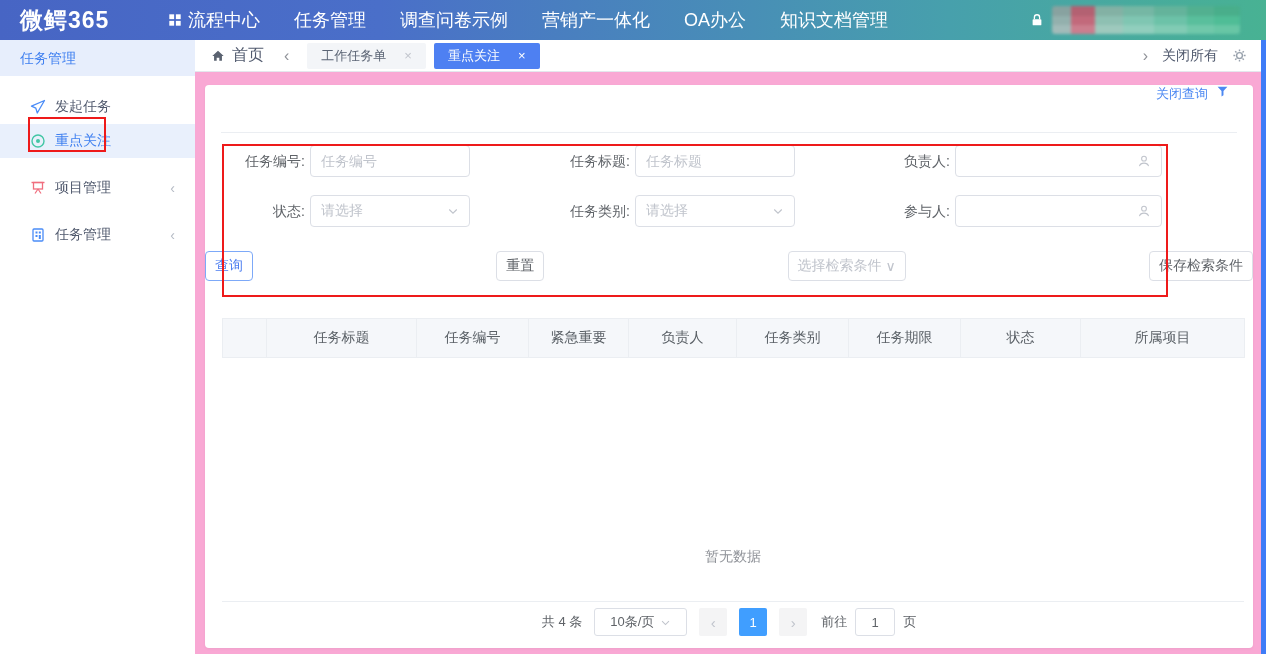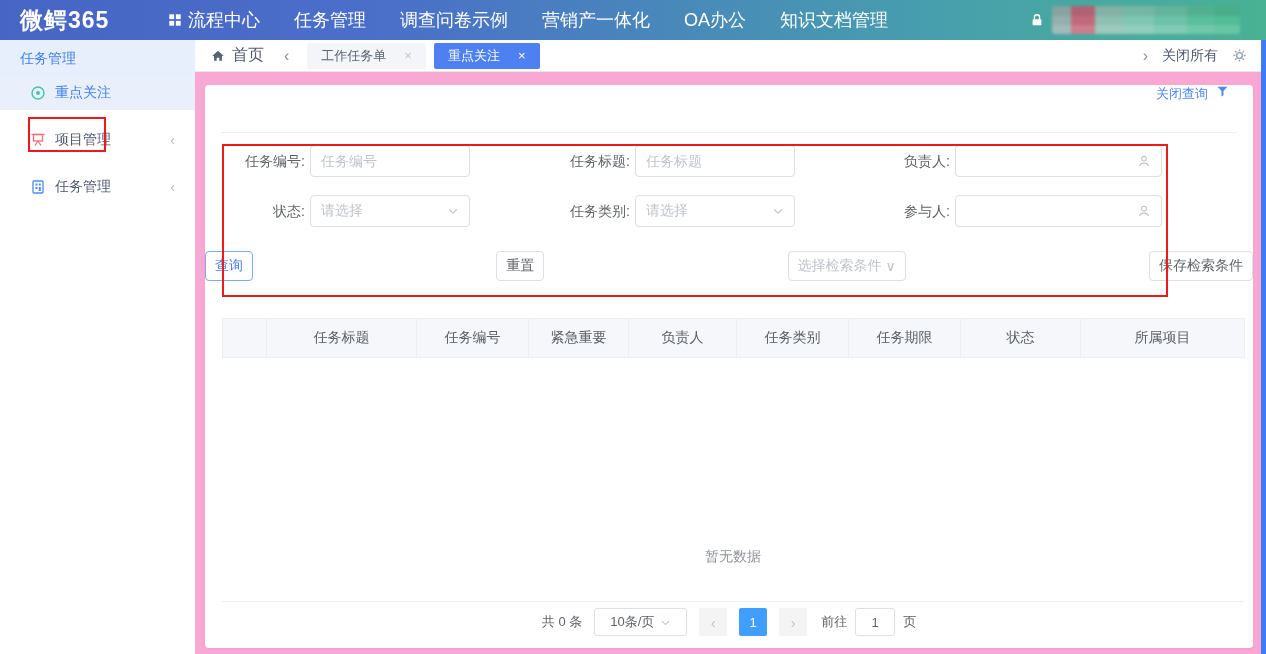--- a/index.html
+++ b/index.html
@@ -137,20 +137,28 @@
             <path d="M5 7 V5 a3 3 0 0 1 6 0 V7" stroke="#fff" stroke-width="1.5" fill="none"></path>
           </svg>
       </span>
       <span class="redacted"></span>
     </div>
   </header>
 
   <aside class="sidebar">
     <div class="sidebar-title">任务管理</div>
 
+    <div class="menu-item first">
+      <span class="mi-icon">
+        <svg width="16" height="16" viewBox="0 0 16 16">
+            <path d="M14.5 1.5 L1.5 7.2 l4.3 1.9 L7.3 14 l2.4-4.3 L14.5 1.5z" fill="none" stroke="#4a8cf7" stroke-width="1.3" stroke-linejoin="round"></path>
+          </svg>
+      </span>
+      <span>发起任务</span>
+    </div>
 
     <div class="menu-item selected">
       <span class="mi-icon">
         <svg width="16" height="16" viewBox="0 0 16 16">
             <circle cx="8" cy="8" r="6" fill="none" stroke="#42c6a5" stroke-width="1.4"></circle>
             <circle cx="8" cy="8" r="2" fill="#42c6a5"></circle>
           </svg>
       </span>
       <span>重点关注</span>
     </div>
@@ -318,21 +326,21 @@
             <th>所属项目</th>
           </tr>
         </thead>
       </table>
       <div class="tbody-empty">
         <span class="empty-text">暂无数据</span>
       </div>
     </div>
 
     <div class="pagination">
-      <span>共 0 条</span>
+      <span>共 4 条</span>
       <div class="psize">
         <span>10条/页</span>
         <span>
           <svg width="11" height="11" viewBox="0 0 16 16">
               <polyline points="3,6 8,11 13,6" fill="none" stroke="#c0c4cc" stroke-width="1.5"></polyline>
             </svg>
         </span>
       </div>
       <div class="pbtn">‹</div>
       <div class="pnum">1</div>

